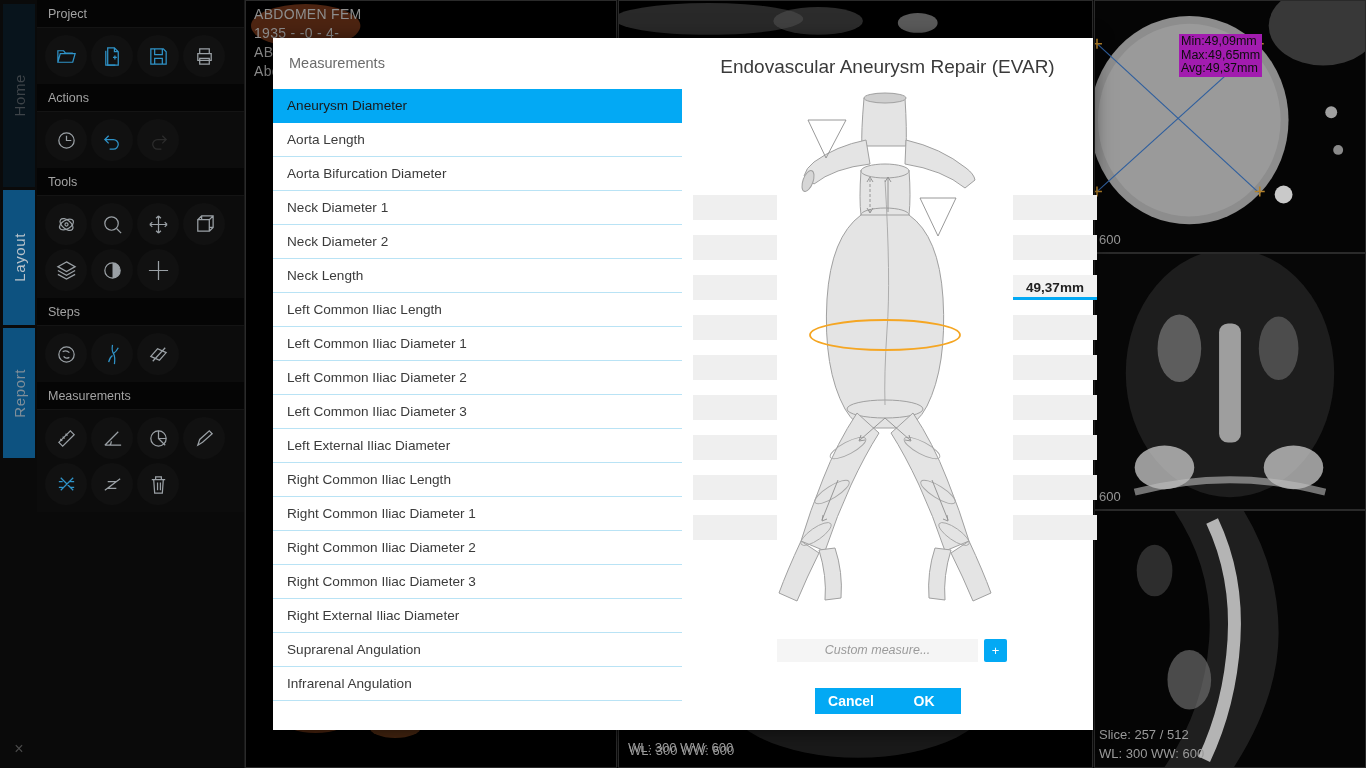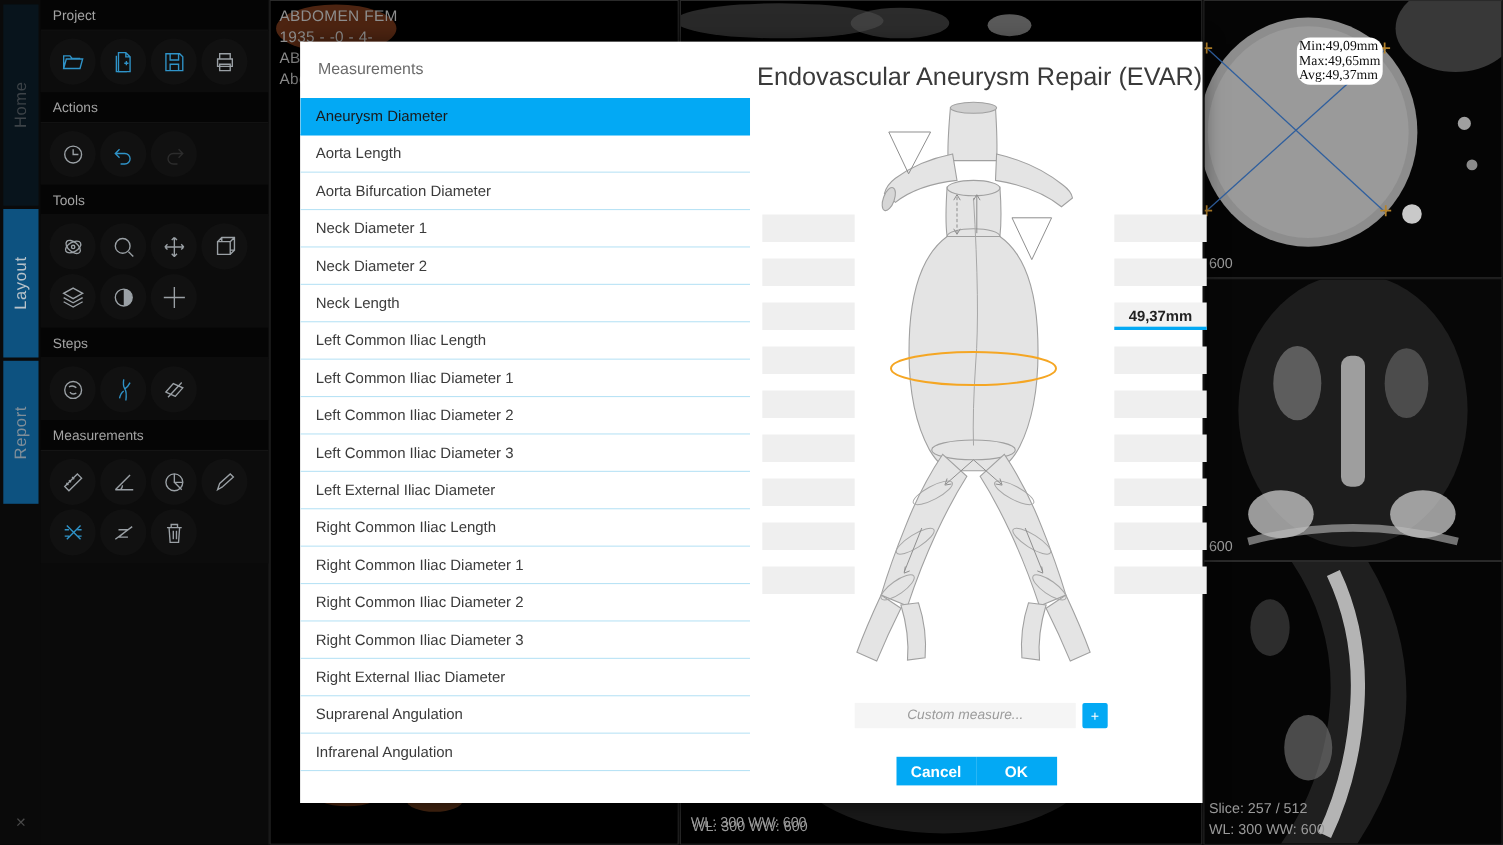--- a/index.html
+++ b/index.html
@@ -45,36 +45,36 @@
   .vp-r1   { left:1094px; top:0;   width:272px; height:253px; }
   .vp-r2   { left:1094px; top:253px; width:272px; height:257px; }
   .vp-r3   { left:1094px; top:510px; width:272px; height:258px; }
 
   .ct-noise { position:absolute; inset:0; }
   .vp-label { position:absolute; font-size:13px; color:#9a9a9a; font-family:"Liberation Sans",sans-serif; line-height:17px;}
   .patient-info { left:8px; top:4px; color:#8e8e8e; font-size:14px; line-height:19px; letter-spacing:.3px;}
   .wl-info { left:10px; bottom:8px; }
   .ww-600 { left:4px; bottom:4px; }
 
-  .meas-callout { position:absolute; background:#ffffff; color:#0d0d0d; font-family:Liberation Serif, serif;
-     font-size:12.5px; line-height:13.5px; padding:1px 2px;border-radius:12px; }
+  .meas-callout { position:absolute; background:#a21caf; color:#0d0d0d; font-family:Liberation Sans, sans-serif;
+     font-size:12.5px; line-height:13.5px; padding:1px 2px; }
 
   
   .modal { position:absolute; left:273px; top:38px; width:820px; height:692px; background:#fff;
      box-shadow:0 2px 18px rgba(0,0,0,.55); display:flex; }
 
   .mod-left { width:409px; height:100%; background:#fff; display:flex; flex-direction:column; }
   .mod-left-title { height:51px; line-height:51px; padding-left:16px; font-size:14.5px; color:#6b6b6b; }
   .mlist { flex:1; overflow:hidden; }
   .mrow { height:34px; line-height:34px; padding-left:14px; font-size:13.6px; color:#3b3b3b;
           border-bottom:1px solid #b9e3f5; }
   .mrow.sel { background:#03a9f4; color:#1a1a1a; border-bottom-color:#03a9f4; }
 
   .mod-right { flex:1; position:relative; background:#fff; }
-  .mod-title { position:absolute; top:18px; left:0; right:0; text-align:right; font-size:23px; color:#3a3a3a; }
+  .mod-title { position:absolute; top:18px; left:0; right:0; text-align:center; font-size:19px; color:#3a3a3a; }
 
   .fieldcol { position:absolute; top:157px; width:84px; }
   .fieldcol.left { left:11px; }
   .fieldcol.right { left:331px; }
   .fld { height:25px; margin-bottom:15px; background:#efefef; position:relative;font-weight:bold; }
   .fld.active { background:#f2f2f2; border-bottom:3px solid #03a9f4; text-align:center;
       font-size:13.5px; color:#222; line-height:25px; }
 
   .aorta-svg { position:absolute; left:78px; top:50px; width:250px; height:530px; }
 

